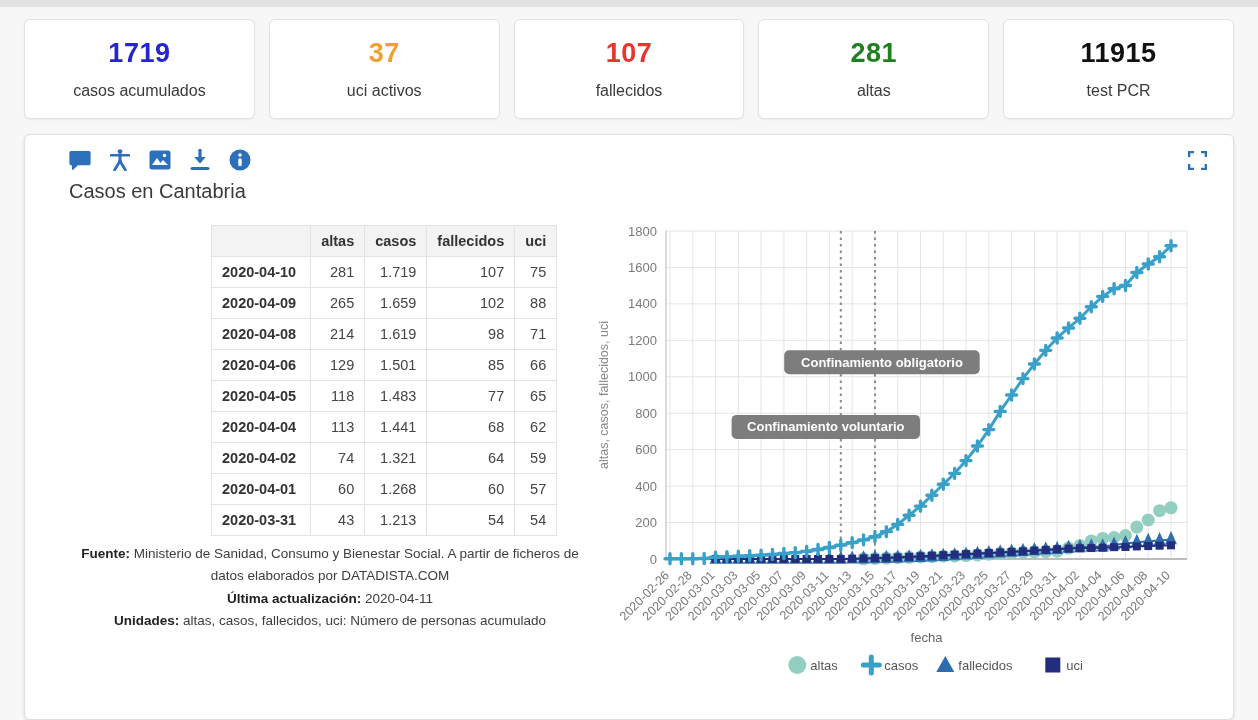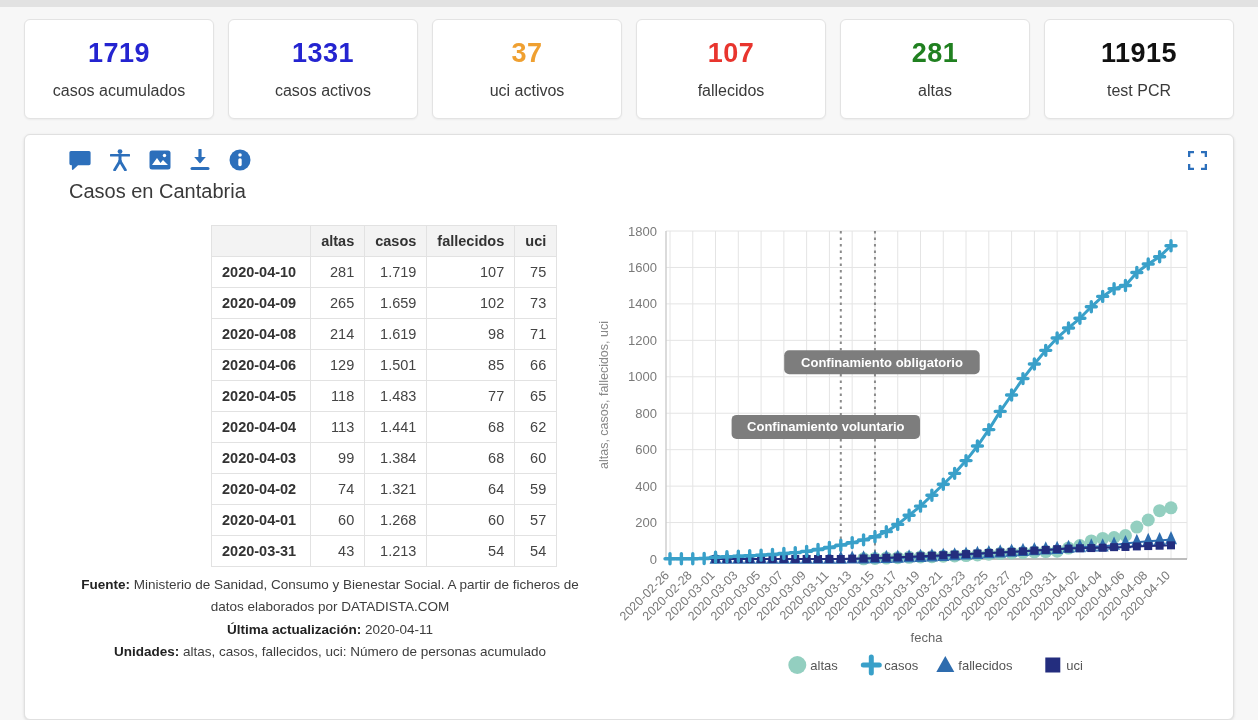--- a/index.html
+++ b/index.html
@@ -44,24 +44,20 @@
 <body>
 
 <div class="top-strip"></div>
 
 <div class="cards" id="cards">
     <div class="card">
       <div class="val" style="color:#2424d0">1719</div>
       <div class="lbl">casos acumulados</div>
     </div>
     <div class="card">
-      <div class="val" style="color:#2424d0">1331</div>
-      <div class="lbl">casos activos</div>
-    </div>
-    <div class="card">
       <div class="val" style="color:#efa031">37</div>
       <div class="lbl">uci activos</div>
     </div>
     <div class="card">
       <div class="val" style="color:#e8352e">107</div>
       <div class="lbl">fallecidos</div>
     </div>
     <div class="card">
       <div class="val" style="color:#208020">281</div>
       <div class="lbl">altas</div>
@@ -141,21 +137,21 @@
                 <td class="num">281</td>
                 <td class="num">1.719</td>
                 <td class="num">107</td>
                 <td class="num">75</td>
               </tr>
               <tr>
                 <td class="date">2020-04-09</td>
                 <td class="num">265</td>
                 <td class="num">1.659</td>
                 <td class="num">102</td>
-                <td class="num">73</td>
+                <td class="num">88</td>
               </tr>
               <tr>
                 <td class="date">2020-04-08</td>
                 <td class="num">214</td>
                 <td class="num">1.619</td>
                 <td class="num">98</td>
                 <td class="num">71</td>
               </tr>
               <tr>
                 <td class="date">2020-04-06</td>
@@ -170,27 +166,20 @@
                 <td class="num">1.483</td>
                 <td class="num">77</td>
                 <td class="num">65</td>
               </tr>
               <tr>
                 <td class="date">2020-04-04</td>
                 <td class="num">113</td>
                 <td class="num">1.441</td>
                 <td class="num">68</td>
                 <td class="num">62</td>
-              </tr>
-              <tr>
-                <td class="date">2020-04-03</td>
-                <td class="num">99</td>
-                <td class="num">1.384</td>
-                <td class="num">68</td>
-                <td class="num">60</td>
               </tr>
               <tr>
                 <td class="date">2020-04-02</td>
                 <td class="num">74</td>
                 <td class="num">1.321</td>
                 <td class="num">64</td>
                 <td class="num">59</td>
               </tr>
               <tr>
                 <td class="date">2020-04-01</td>

